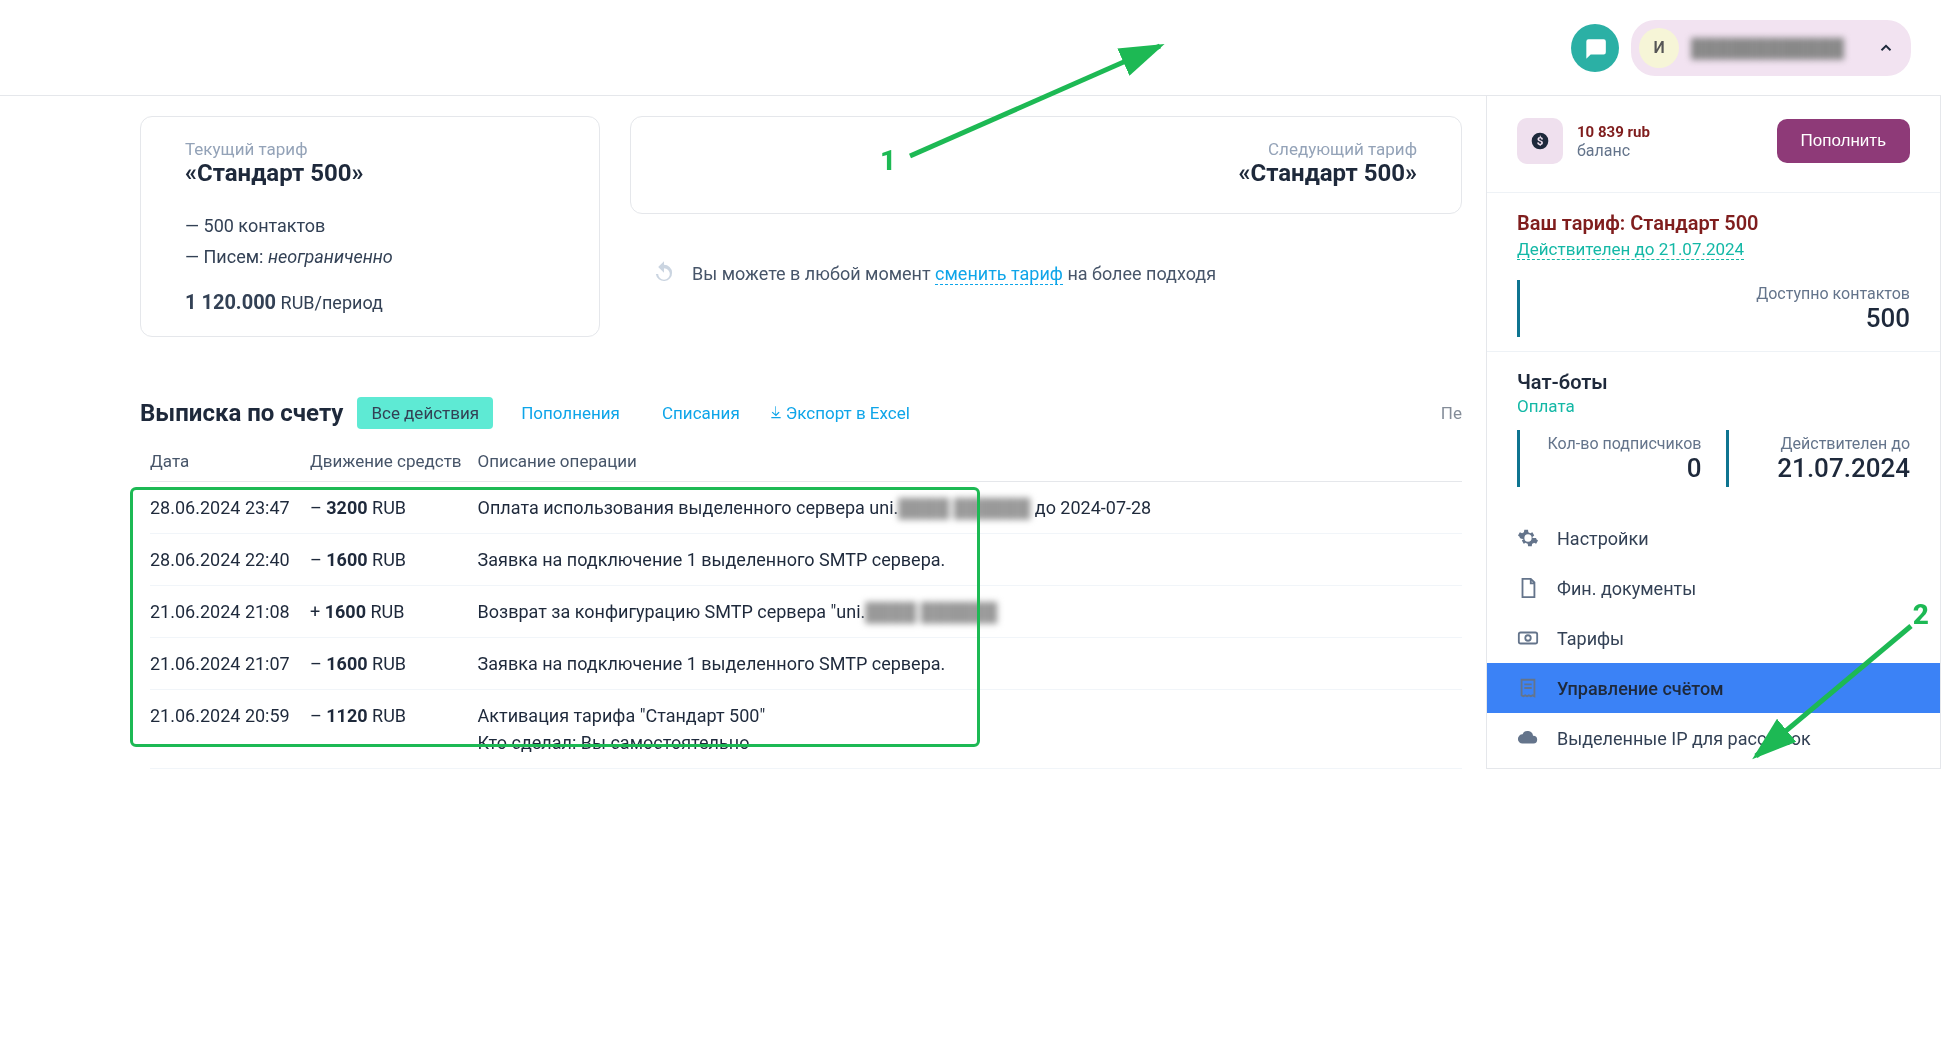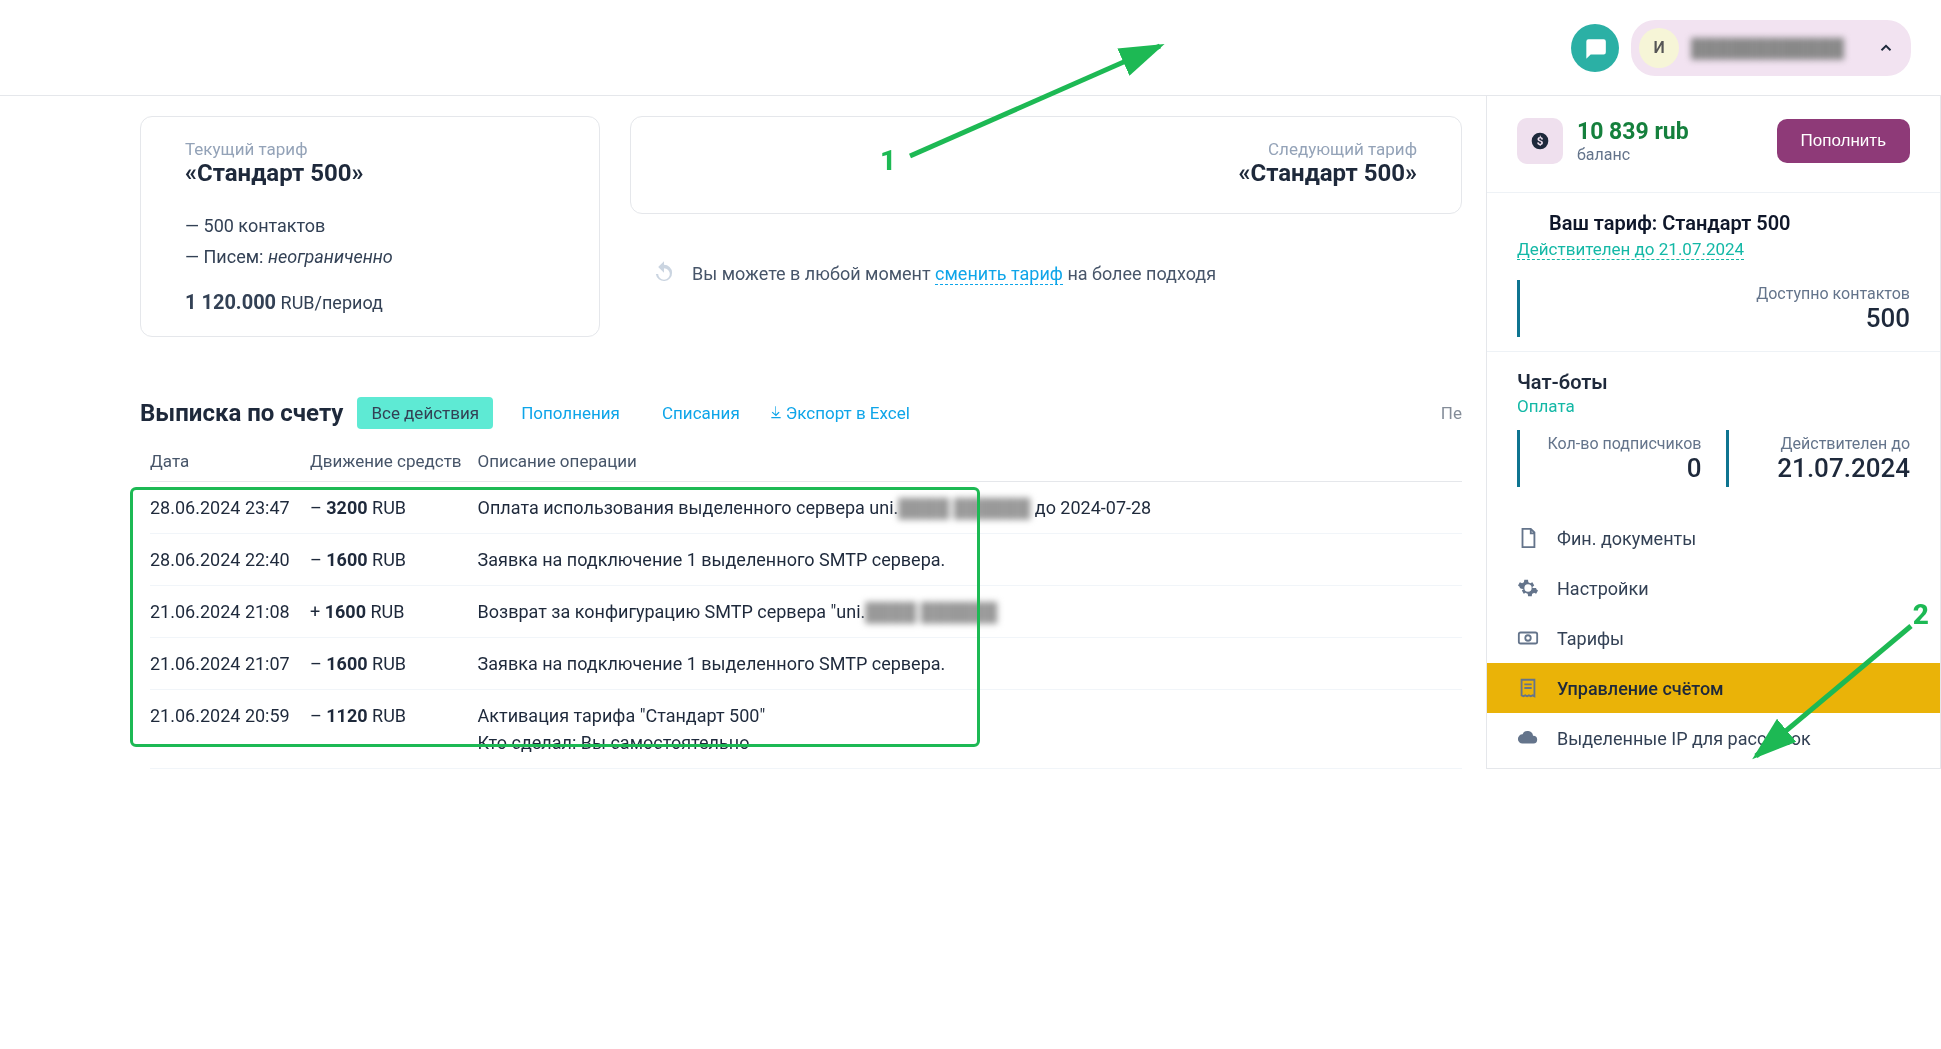--- a/index.html
+++ b/index.html
@@ -120,49 +120,49 @@
   }
   .balance-row {
     display: flex; align-items: center; gap: 14px;
     padding: 22px 30px 14px 30px;
   }
   .bal-icon {
     width: 46px; height: 46px; border-radius: 10px;
     background: #efe0ee;
     display: flex; align-items: center; justify-content: center;
   }
-  .bal-text .val { font-weight: 700; font-size: 23px; color: #15803d; }
+  .bal-text .val { font-weight: 700; font-size: 15px; color: #7f1d1d; }
   .bal-text .lbl { font-size: 16px; color: #64748b; }
   .topup-btn {
     margin-left: auto;
     background: #8e3a78;
     color: #fff; border: none; border-radius: 10px;
     padding: 12px 24px; font-size: 17px; cursor: pointer;
   }
   .sb-section { padding: 0 30px; }
   .sb-divider { border-top: 1px solid #eef2f6; margin: 14px 0 18px 0; }
-  .tariff-line { font-size: 20px; color: #0f172a; font-weight: 600; margin-left: 32px; }
+  .tariff-line { font-size: 20px; color: #7f1d1d; font-weight: 600; }
   .valid-line { color: #14b8a6; font-size: 17px; border-bottom: 1px dashed #14b8a6; display: inline-block; margin-top: 4px; }
   .stat-block {
     border-left: 3px solid #0e7490;
     padding: 4px 0 4px 14px; margin-top: 20px; text-align: right;
   }
   .stat-block .lbl { color: #64748b; font-size: 16px; }
   .stat-block .val { font-size: 26px; font-weight: 500; color: #1e293b; }
   .sb-sub { font-size: 20px; color: #1e293b; font-weight: 600; margin-top: 14px; }
   .sb-active { color: #14b8a6; font-size: 17px; margin-top: 2px; }
   .twin-stats { display: flex; gap: 24px; margin-top: 14px; }
   .twin-stats .stat-block { flex: 1; margin-top: 0; }
   .menu { margin-top: 26px; }
   .menu-item {
     display: flex; align-items: center; gap: 18px;
     padding: 14px 30px; font-size: 18px; color: #334155;
     cursor: pointer;
   }
-  .menu-item.active { background: #eab308; font-weight: 500; color: #1e293b; }
+  .menu-item.active { background: #3b82f6; font-weight: 500; color: #1e293b; }
   .menu-item .mi-icon { width: 22px; height: 22px; color: #64748b; flex-shrink: 0; }
   .arrow-svg { position: absolute; pointer-events: none; }
   .tbl-wrap { position: relative; padding-left: 10px; }
 </style>
 </head>
 <body>
 
 <div class="top-bar">
   <div class="chat-bubble">
     <svg viewBox="0 0 24 24">
@@ -301,29 +301,29 @@
         </div>
         <div class="stat-block">
           <div class="lbl">Действителен до</div>
           <div class="val">21.07.2024</div>
         </div>
       </div>
     </div>
     <div class="menu">
       <div class="menu-item">
         <svg class="mi-icon" viewBox="0 0 24 24">
+            <path fill="currentColor" d="M12 8a4 4 0 1 0 0 8 4 4 0 0 0 0-8zm9 4a7 7 0 0 1-.1 1.2l2 1.6-2 3.4-2.4-1a7 7 0 0 1-2 1.2l-.4 2.6h-4l-.4-2.6a7 7 0 0 1-2-1.2l-2.4 1-2-3.4 2-1.6A7 7 0 0 1 3 12a7 7 0 0 1 .1-1.2l-2-1.6 2-3.4 2.4 1a7 7 0 0 1 2-1.2L8 3h4l.4 2.6a7 7 0 0 1 2 1.2l2.4-1 2 3.4-2 1.6c.1.4.2.8.2 1.2z"></path>
+          </svg>
+        <span>Настройки</span>
+      </div>
+      <div class="menu-item">
+        <svg class="mi-icon" viewBox="0 0 24 24">
             <path fill="none" stroke="currentColor" stroke-width="2" d="M6 2h9l4 4v16H6z M15 2v5h5"></path>
           </svg>
         <span>Фин. документы</span>
-      </div>
-      <div class="menu-item">
-        <svg class="mi-icon" viewBox="0 0 24 24">
-            <path fill="currentColor" d="M12 8a4 4 0 1 0 0 8 4 4 0 0 0 0-8zm9 4a7 7 0 0 1-.1 1.2l2 1.6-2 3.4-2.4-1a7 7 0 0 1-2 1.2l-.4 2.6h-4l-.4-2.6a7 7 0 0 1-2-1.2l-2.4 1-2-3.4 2-1.6A7 7 0 0 1 3 12a7 7 0 0 1 .1-1.2l-2-1.6 2-3.4 2.4 1a7 7 0 0 1 2-1.2L8 3h4l.4 2.6a7 7 0 0 1 2 1.2l2.4-1 2 3.4-2 1.6c.1.4.2.8.2 1.2z"></path>
-          </svg>
-        <span>Настройки</span>
       </div>
       <div class="menu-item">
         <svg class="mi-icon" viewBox="0 0 24 24">
             <rect x="2" y="6" width="20" height="12" rx="2" fill="none" stroke="currentColor" stroke-width="2"></rect>
             <circle cx="12" cy="12" r="3" fill="none" stroke="currentColor" stroke-width="2"></circle>
           </svg>
         <span>Тарифы</span>
       </div>
       <div class="menu-item active">
         <svg class="mi-icon" viewBox="0 0 24 24">

